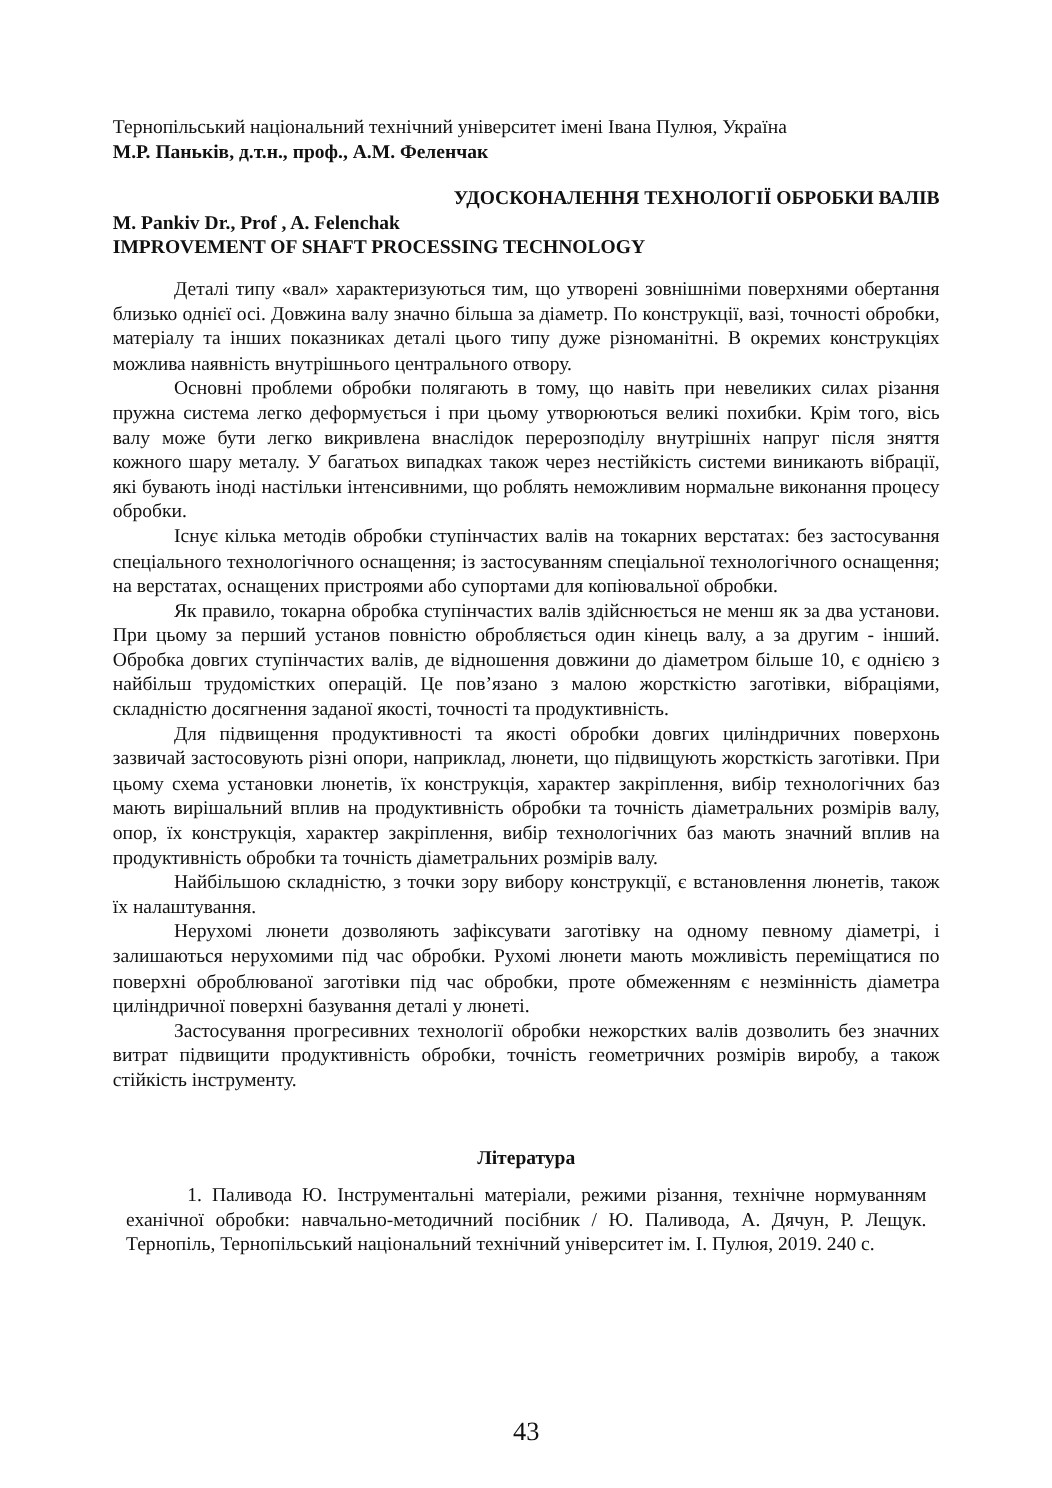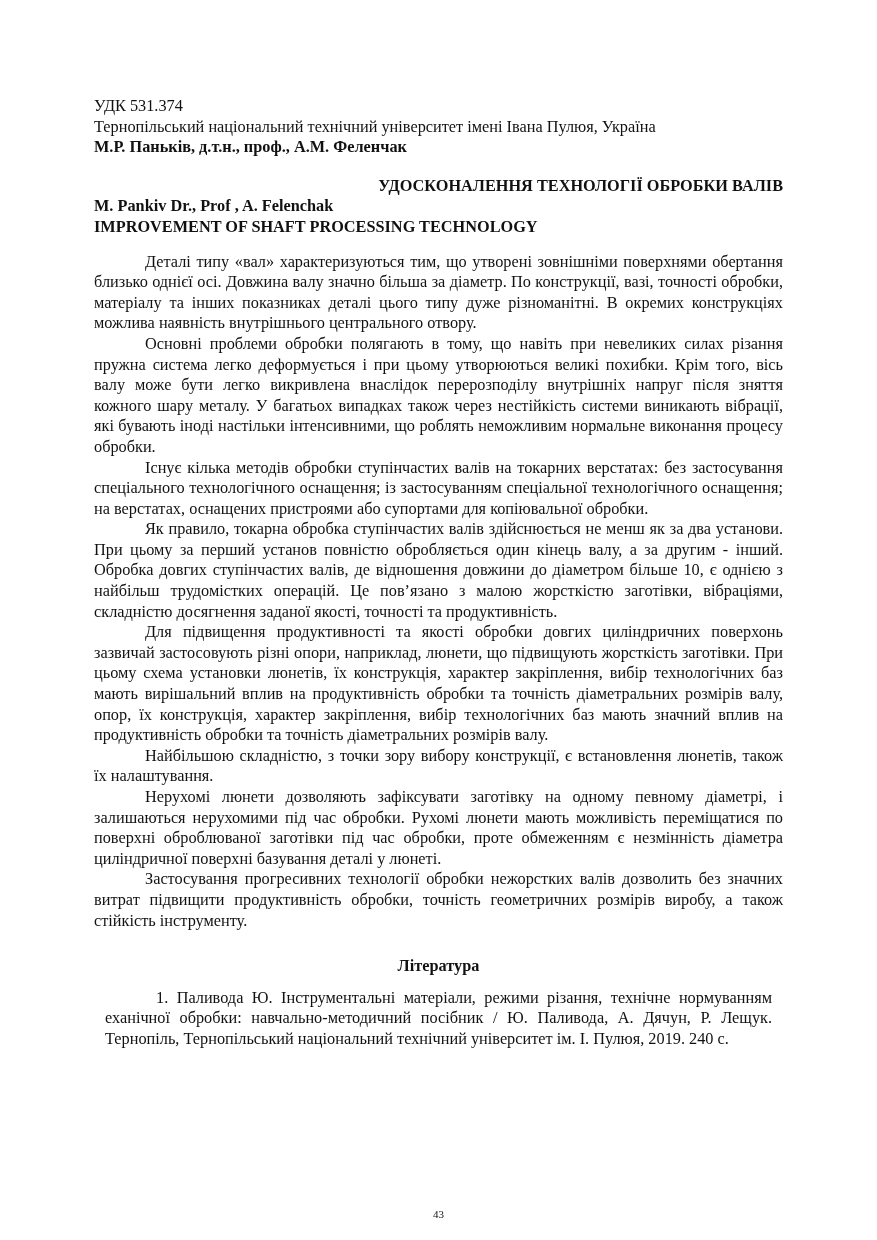--- a/index.html
+++ b/index.html
@@ -13,32 +13,31 @@
     }
     .line { white-space: nowrap; }
     .udk { }
     .authors { font-weight: bold; }
     .affil { }
     .title-ua { font-weight: bold; text-align: right; margin-top: 18px; }
     .authors-en { font-weight: bold; }
     .title-en { font-weight: bold; }
     .body { margin-top: 14px; }
     .para { text-align: justify; text-indent: 51px; margin: 0; }
-    .lit-head { font-weight: bold; text-align: center; margin-top: 25px; }
+    .lit-head { font-weight: bold; text-align: center; margin-top: 44px; }
     .ref { text-align: justify; text-indent: 51px; margin: 11px; }
     .page-number {
-      position: absolute; left: 0; width: 877px; top: 1208px;
-      text-align: center; font-size: 11px;
+      position: absolute; left: 0; width: 877px; top: 1180px;
+      text-align: center; font-size: 22px;
     }
   </style>
 </head>
 <body>
 
 <div class="page">
-  <div class="line udk">УДК 531.374</div>
   <div class="line affil">Тернопільський національний технічний університет імені Івана Пулюя, Україна</div>
   <div class="line authors">М.Р. Паньків, д.т.н., проф., А.М. Феленчак</div>
   <div class="title-ua">УДОСКОНАЛЕННЯ ТЕХНОЛОГІЇ ОБРОБКИ ВАЛІВ</div>
   <div class="line authors-en">M. Pankiv Dr., Prof , A. Felenchak</div>
   <div class="title-en">IMPROVEMENT OF SHAFT PROCESSING TECHNOLOGY</div>
 
   <div class="body">
     <p class="para">Деталі типу «вал» характеризуються тим, що утворені зовнішніми поверхнями обертання близько однієї осі. Довжина валу значно більша за діаметр. По конструкції, вазі, точності обробки, матеріалу та інших показниках деталі цього типу дуже різноманітні. В окремих конструкціях можлива наявність внутрішнього центрального отвору.</p>
     <p class="para">Основні проблеми обробки полягають в тому, що навіть при невеликих силах різання пружна система легко деформується і при цьому утворюються великі похибки. Крім того, вісь валу може бути легко викривлена внаслідок перерозподілу внутрішніх напруг після зняття кожного шару металу. У багатьох випадках також через нестійкість системи виникають вібрації, які бувають іноді настільки інтенсивними, що роблять неможливим нормальне виконання процесу обробки.</p>
     <p class="para">Існує кілька методів обробки ступінчастих валів на токарних верстатах: без застосування спеціального технологічного оснащення; із застосуванням спеціальної технологічного оснащення; на верстатах, оснащених пристроями або супортами для копіювальної обробки.</p>

